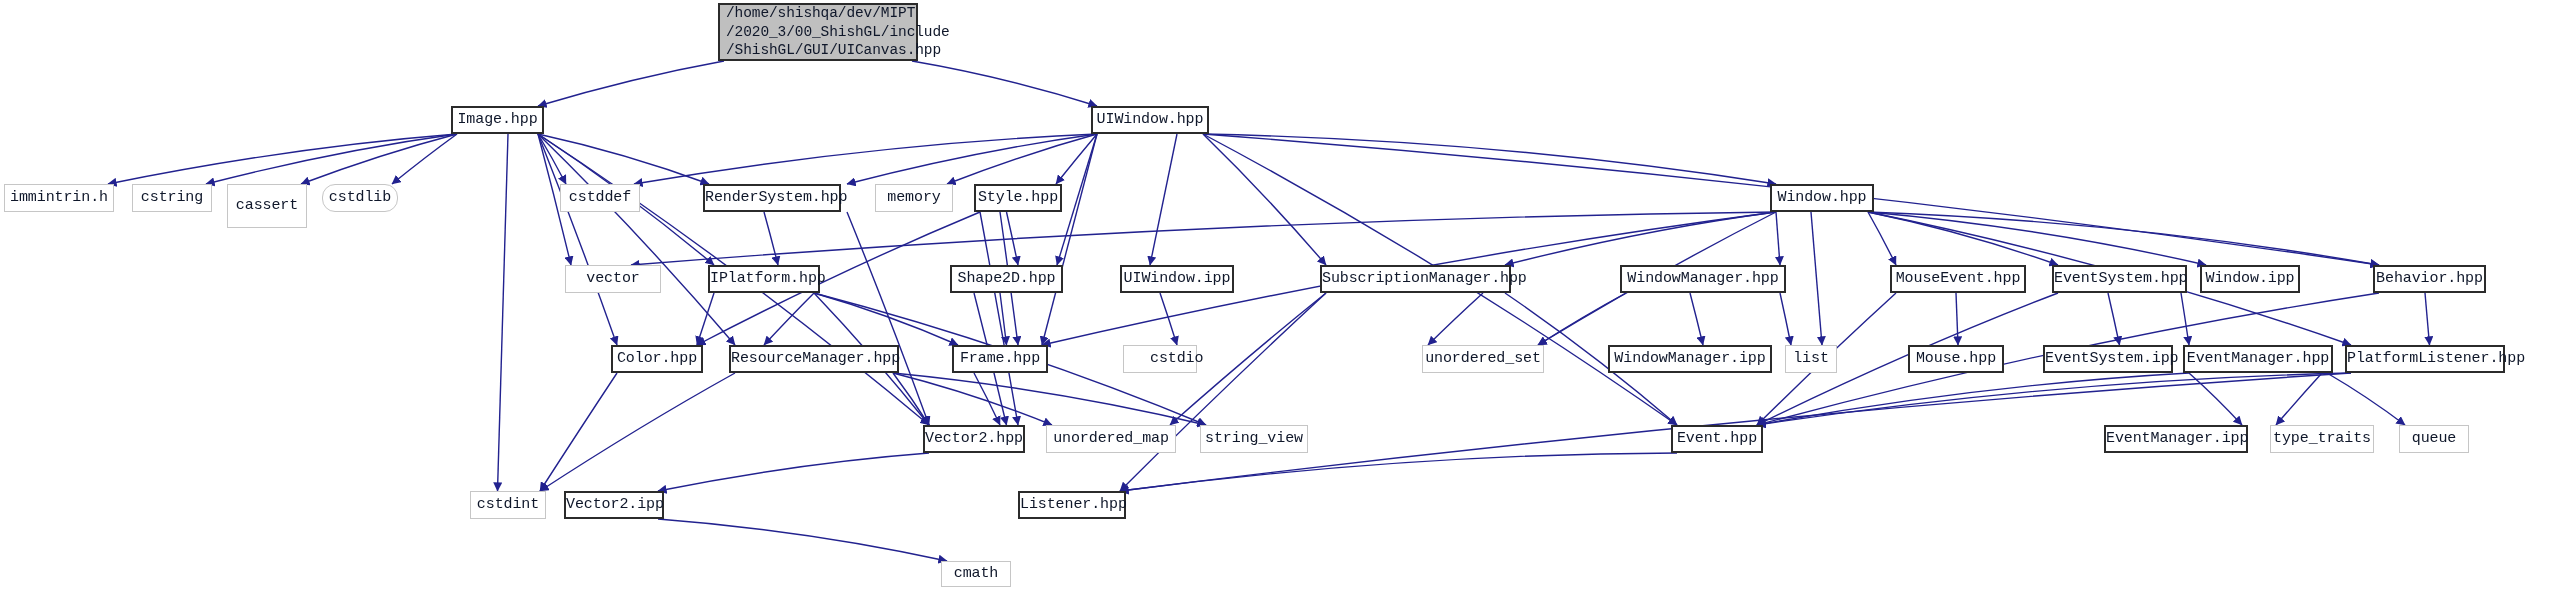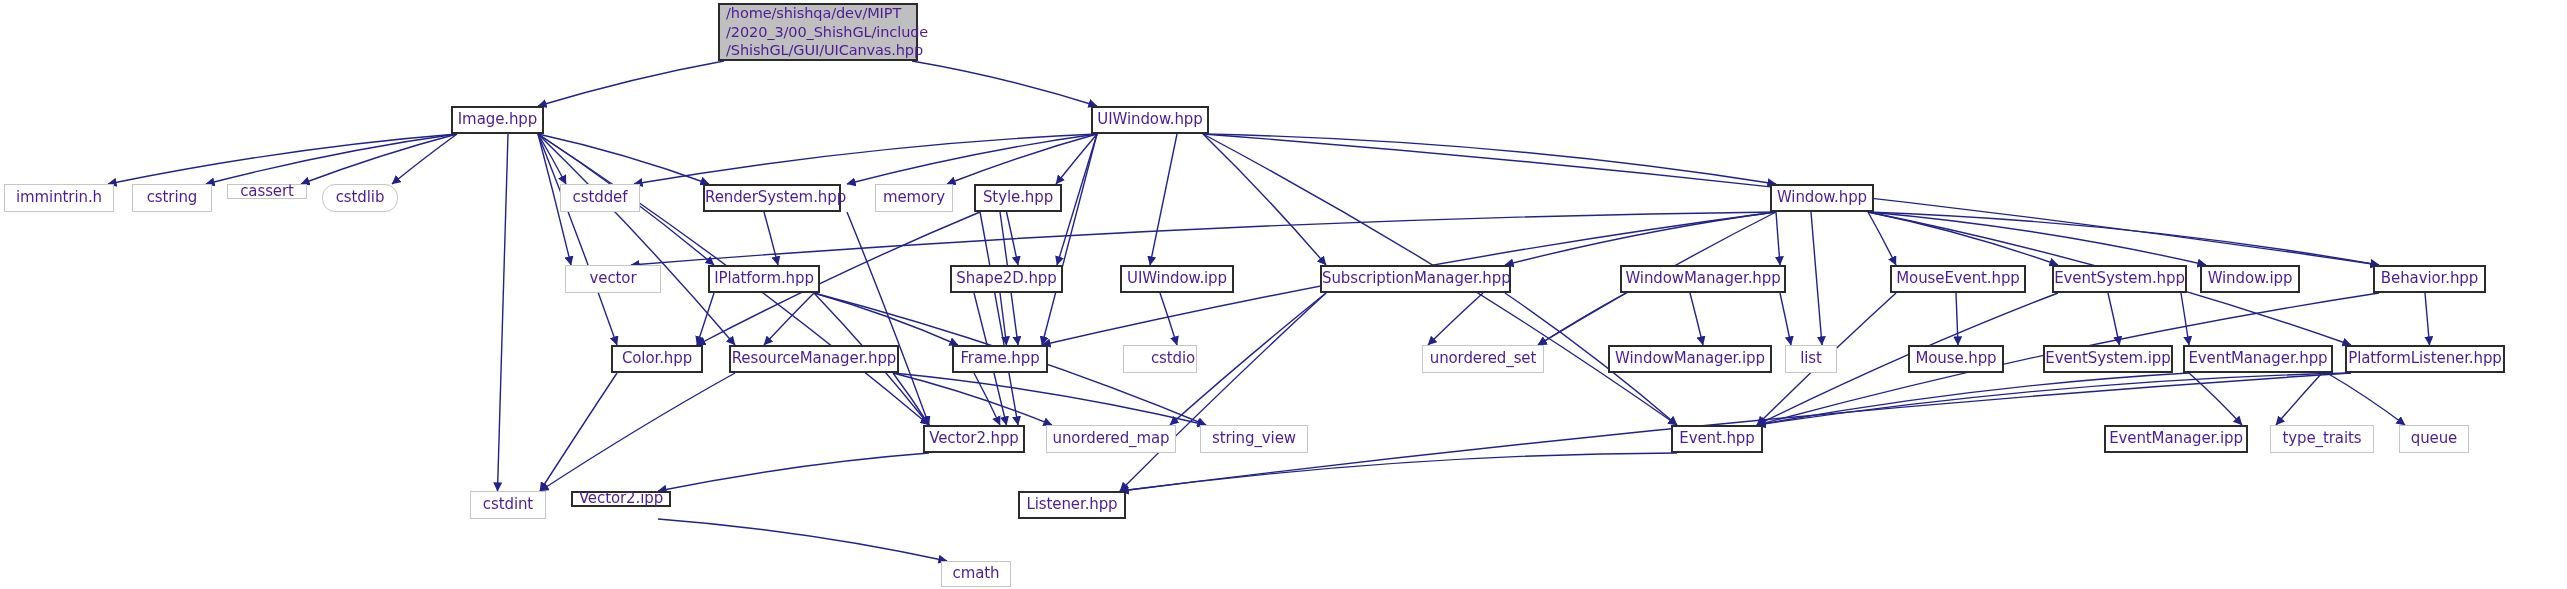--- a/index.html
+++ b/index.html
@@ -26,25 +26,26 @@
   }
   .node {
     position: absolute;
     box-sizing: border-box;
     display: flex;
     align-items: center;
     justify-content: center;
     text-align: center;
     white-space: pre;
     line-height: 1.18;
-    color: #4c1d95;
+    color: #0f172a;
     background: #ffffff;
     border: 1px solid #bfbfbf;
     font-size: 15px;
     letter-spacing: -0.1px;
+    font-family: Liberation Mono, monospace;
   }
   
   .node.hdr {
     border: 2px solid #2b2b2b;
   }
   
   .node.sys {
     border: 1px solid #c6c6c6;
   }
   
@@ -155,21 +156,21 @@
       </g>
   </svg>
   <div id="node-layer">
       <div class="node root" style="left: 718px; top: 3px; width: 200px; height: 58px;"><span class="lbl">/home/shishqa/dev/MIPT
 /2020_3/00_ShishGL/include
 /ShishGL/GUI/UICanvas.hpp</span></div>
       <div class="node hdr" style="left: 451px; top: 106px; width: 93px; height: 28px;"><span class="lbl">Image.hpp</span></div>
       <div class="node hdr" style="left: 1091px; top: 106px; width: 118px; height: 28px;"><span class="lbl">UIWindow.hpp</span></div>
       <div class="node sys" style="left: 4px; top: 184px; width: 110px; height: 28px;"><span class="lbl">immintrin.h</span></div>
       <div class="node sys" style="left: 132px; top: 184px; width: 80px; height: 28px;"><span class="lbl">cstring</span></div>
-      <div class="node sys" style="left: 227px; top: 184px; width: 80px; height: 15px;"><span class="lbl">cassert</span></div>
+      <div class="node sys" style="left: 227px; top: 184px; width: 80px; height: 44px;"><span class="lbl">cassert</span></div>
       <div class="node sys" style="left: 322px; top: 184px; width: 76px; height: 28px; border-radius: 13px;"><span class="lbl">cstdlib</span></div>
       <div class="node sys" style="left: 560px; top: 184px; width: 80px; height: 28px;"><span class="lbl">cstddef</span></div>
       <div class="node hdr" style="left: 703px; top: 184px; width: 138px; height: 28px;"><span class="lbl">RenderSystem.hpp</span></div>
       <div class="node sys" style="left: 875px; top: 184px; width: 78px; height: 28px;"><span class="lbl">memory</span></div>
       <div class="node hdr" style="left: 974px; top: 184px; width: 88px; height: 28px;"><span class="lbl">Style.hpp</span></div>
       <div class="node hdr" style="left: 1770px; top: 184px; width: 104px; height: 28px;"><span class="lbl">Window.hpp</span></div>
       <div class="node sys" style="left: 565px; top: 265px; width: 96px; height: 28px;"><span class="lbl">vector</span></div>
       <div class="node hdr" style="left: 708px; top: 265px; width: 112px; height: 28px;"><span class="lbl">IPlatform.hpp</span></div>
       <div class="node hdr" style="left: 950px; top: 265px; width: 113px; height: 28px;"><span class="lbl">Shape2D.hpp</span></div>
       <div class="node hdr" style="left: 1120px; top: 265px; width: 114px; height: 28px;"><span class="lbl">UIWindow.ipp</span></div>
@@ -191,17 +192,17 @@
       <div class="node hdr" style="left: 2183px; top: 345px; width: 150px; height: 28px;"><span class="lbl">EventManager.hpp</span></div>
       <div class="node hdr" style="left: 2345px; top: 345px; width: 160px; height: 28px;"><span class="lbl">PlatformListener.hpp</span></div>
       <div class="node hdr" style="left: 923px; top: 425px; width: 102px; height: 28px;"><span class="lbl">Vector2.hpp</span></div>
       <div class="node sys" style="left: 1046px; top: 425px; width: 130px; height: 28px;"><span class="lbl">unordered_map</span></div>
       <div class="node sys" style="left: 1200px; top: 425px; width: 108px; height: 28px;"><span class="lbl">string_view</span></div>
       <div class="node hdr" style="left: 1671px; top: 425px; width: 92px; height: 28px;"><span class="lbl">Event.hpp</span></div>
       <div class="node hdr" style="left: 2104px; top: 425px; width: 144px; height: 28px;"><span class="lbl">EventManager.ipp</span></div>
       <div class="node sys" style="left: 2270px; top: 425px; width: 104px; height: 28px;"><span class="lbl">type_traits</span></div>
       <div class="node sys" style="left: 2399px; top: 425px; width: 70px; height: 28px;"><span class="lbl">queue</span></div>
       <div class="node sys" style="left: 470px; top: 491px; width: 76px; height: 28px;"><span class="lbl">cstdint</span></div>
-      <div class="node hdr" style="left: 564px; top: 491px; width: 100px; height: 16px; margin-left: 7px;"><span class="lbl">Vector2.ipp</span></div>
+      <div class="node hdr" style="left: 564px; top: 491px; width: 100px; height: 28px;"><span class="lbl">Vector2.ipp</span></div>
       <div class="node hdr" style="left: 1018px; top: 491px; width: 108px; height: 28px;"><span class="lbl">Listener.hpp</span></div>
       <div class="node sys" style="left: 941px; top: 561px; width: 70px; height: 26px;"><span class="lbl">cmath</span></div>
     </div>
 </div>
 
 </body></html>

